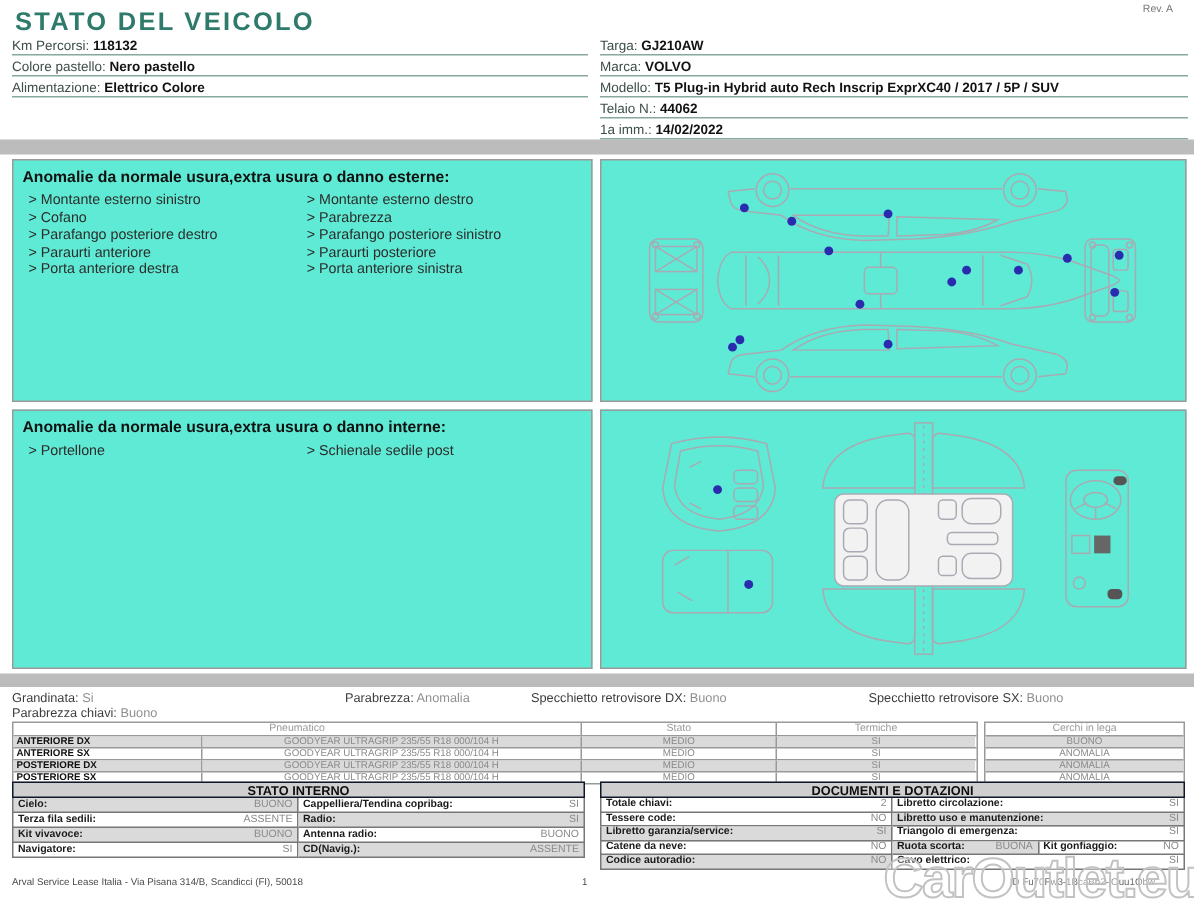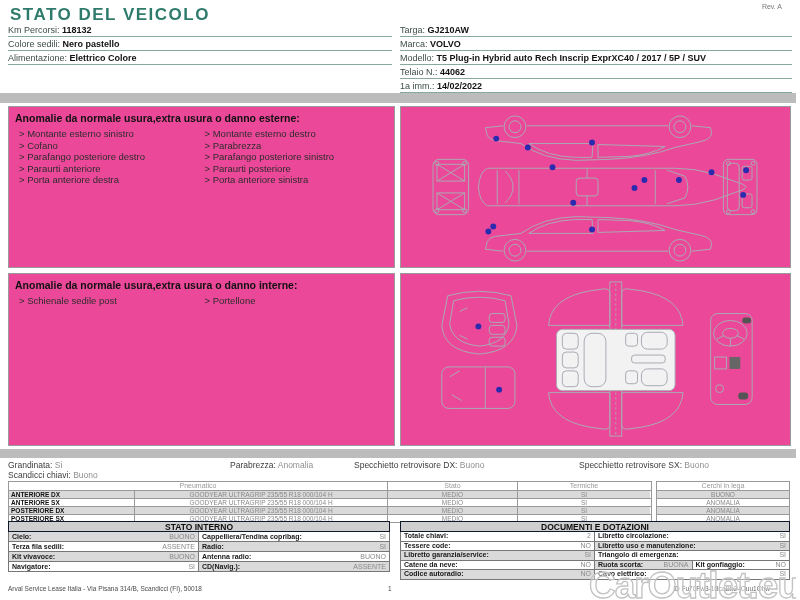--- a/index.html
+++ b/index.html
@@ -14,21 +14,21 @@
   #fields-left  { left:8px;  width:384px; }
   #fields-right { left:400px; width:392px; }
   .field-row { border-bottom:1px solid #86a89e; padding:2px 0 1px 0; line-height:10px; min-height:12px; }
   .f-label { color:#3d4d49; }
   .f-value { font-weight:bold; color:#121212; }
 
   .grayband { position:absolute; left:0; width:800px; background:var(--band,#bcbcbc); }
   #band1 { top:93px;  height:10px; }
   #band2 { top:449px; height:9px;  }
 
-  .box { position:absolute; border:1px solid #9a9a9a; background:#ec4899; }
+  .box { position:absolute; border:1px solid #9a9a9a; background:#5eead4; }
   #box-ext-anom { left:8px;   top:106px; width:387px; height:162px; }
   #box-ext-diag { left:400px; top:106px; width:391px; height:162px; }
   #box-int-anom { left:8px;   top:273px; width:387px; height:173px; }
   #box-int-diag { left:400px; top:273px; width:391px; height:173px; }
   .box-title { font-size:10.5px; font-weight:bold; color:#111; padding:5px 6px 3px 6px; }
   .anom-cols { display:flex; padding:1px 4px 0 10px; }
   .anom-col { flex:1; }
   .anom-item { font-size:9.5px; color:#2c2c2c; line-height:11.5px; white-space:nowrap; }
   .anom-marker { color:#2c2c2c; }
 
@@ -87,21 +87,21 @@
 </head>
 <body>
 
 <div class="page">
 
   <div class="title">STATO DEL VEICOLO</div>
   <div class="rev">Rev. A</div>
 
   <div class="fields" id="fields-left">
       <div class="field-row"><span class="f-label">Km Percorsi: </span><span class="f-value">118132</span></div>
-      <div class="field-row"><span class="f-label">Colore sedili: </span><span class="f-value">Nero pastello</span></div>
+      <div class="field-row"><span class="f-label">Colore pastello: </span><span class="f-value">Nero pastello</span></div>
       <div class="field-row"><span class="f-label">Alimentazione: </span><span class="f-value">Elettrico Colore</span></div>
     </div>
   <div class="fields" id="fields-right">
       <div class="field-row"><span class="f-label">Targa: </span><span class="f-value">GJ210AW</span></div>
       <div class="field-row"><span class="f-label">Marca: </span><span class="f-value">VOLVO</span></div>
       <div class="field-row"><span class="f-label">Modello: </span><span class="f-value">T5 Plug-in Hybrid auto Rech Inscrip ExprXC40 / 2017 / 5P / SUV</span></div>
       <div class="field-row"><span class="f-label">Telaio N.: </span><span class="f-value">44062</span></div>
       <div class="field-row"><span class="f-label">1a imm.: </span><span class="f-value">14/02/2022</span></div>
     </div>
 
@@ -187,24 +187,24 @@
         <circle cx="92" cy="121" r="3" fill="#2b2bb0"></circle>
         <circle cx="87" cy="126" r="3" fill="#2b2bb0"></circle>
         <circle cx="192" cy="124" r="3" fill="#2b2bb0"></circle>
       </svg>
   </div>
 
   <div class="box" id="box-int-anom">
     <div class="box-title">Anomalie da normale usura,extra usura o danno interne:</div>
     <div class="anom-cols" id="int-anom-cols">
         <div class="anom-col">
+          <div class="anom-item"><span class="anom-marker">&gt; </span><span>Portellone</span></div>
+        </div>
+        <div class="anom-col">
           <div class="anom-item"><span class="anom-marker">&gt; </span><span>Schienale sedile post</span></div>
-        </div>
-        <div class="anom-col">
-          <div class="anom-item"><span class="anom-marker">&gt; </span><span>Portellone</span></div>
         </div>
       </div>
   </div>
 
   <div class="box" id="box-int-diag">
     <svg id="int-svg" viewBox="0 0 391 173" width="389" height="171">
       <g stroke="#a9aab3" fill="none" stroke-width="1">
         <g>
           <path d="M46,22 Q78,13 110,22 L116,52 Q114,78 78,81 Q42,78 40,52 Z"></path>
           <path d="M52,27 Q78,20 104,27 L108,50 Q106,70 78,73 Q50,70 48,50 Z"></path>
@@ -253,21 +253,21 @@
   </div>
 
   <div class="grayband" id="band2"></div>
 
   <div class="cond" id="cond-line1">
       <span class="cond-item"><span class="c-label">Grandinata: </span><span class="c-value">Si</span></span>
       <span class="cond-item"><span class="c-label">Parabrezza: </span><span class="c-value">Anomalia</span></span>
       <span class="cond-item"><span class="c-label">Specchietto retrovisore DX: </span><span class="c-value">Buono</span></span>
       <span class="cond-item"><span class="c-label">Specchietto retrovisore SX: </span><span class="c-value">Buono</span></span>
     </div>
-  <div class="cond" id="cond-line2"><span class="cond-item"><span class="c-label">Scandicci chiavi: </span><span class="c-value">Buono</span></span></div>
+  <div class="cond" id="cond-line2"><span class="cond-item"><span class="c-label">Parabrezza chiavi: </span><span class="c-value">Buono</span></span></div>
 
   <div class="tyre-main">
     <div class="t-headrow">
       <div class="th-pneu">Pneumatico</div>
       <div class="th-stato">Stato</div>
       <div class="th-term">Termiche</div>
     </div>
     <div id="tyre-rows">
         <div class="trow">
           <div class="t-pos shaded">ANTERIORE DX</div>

